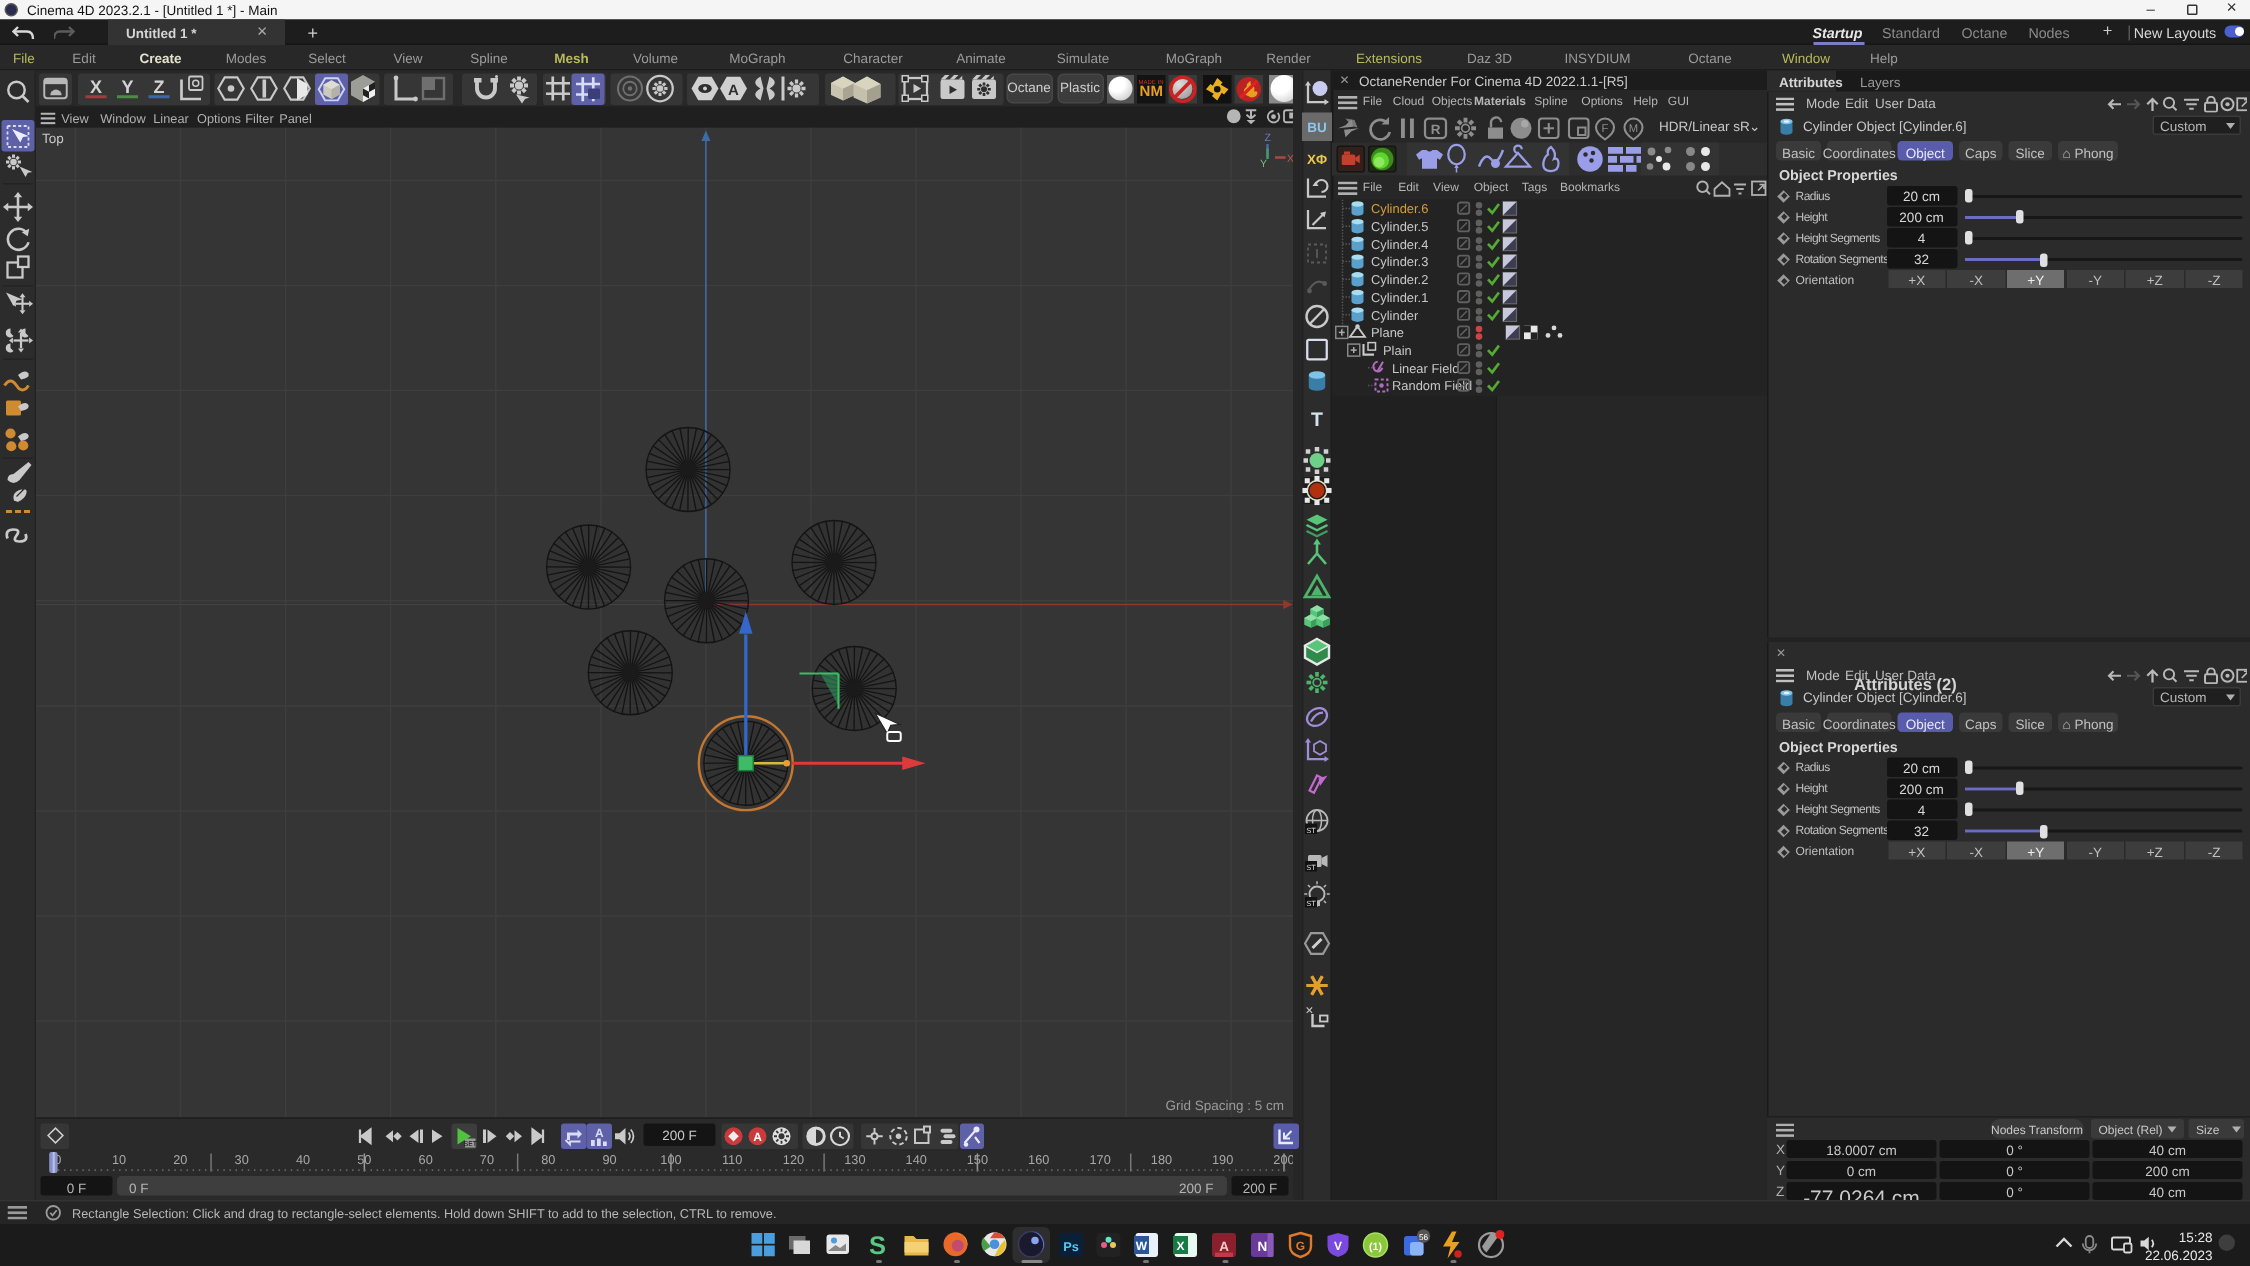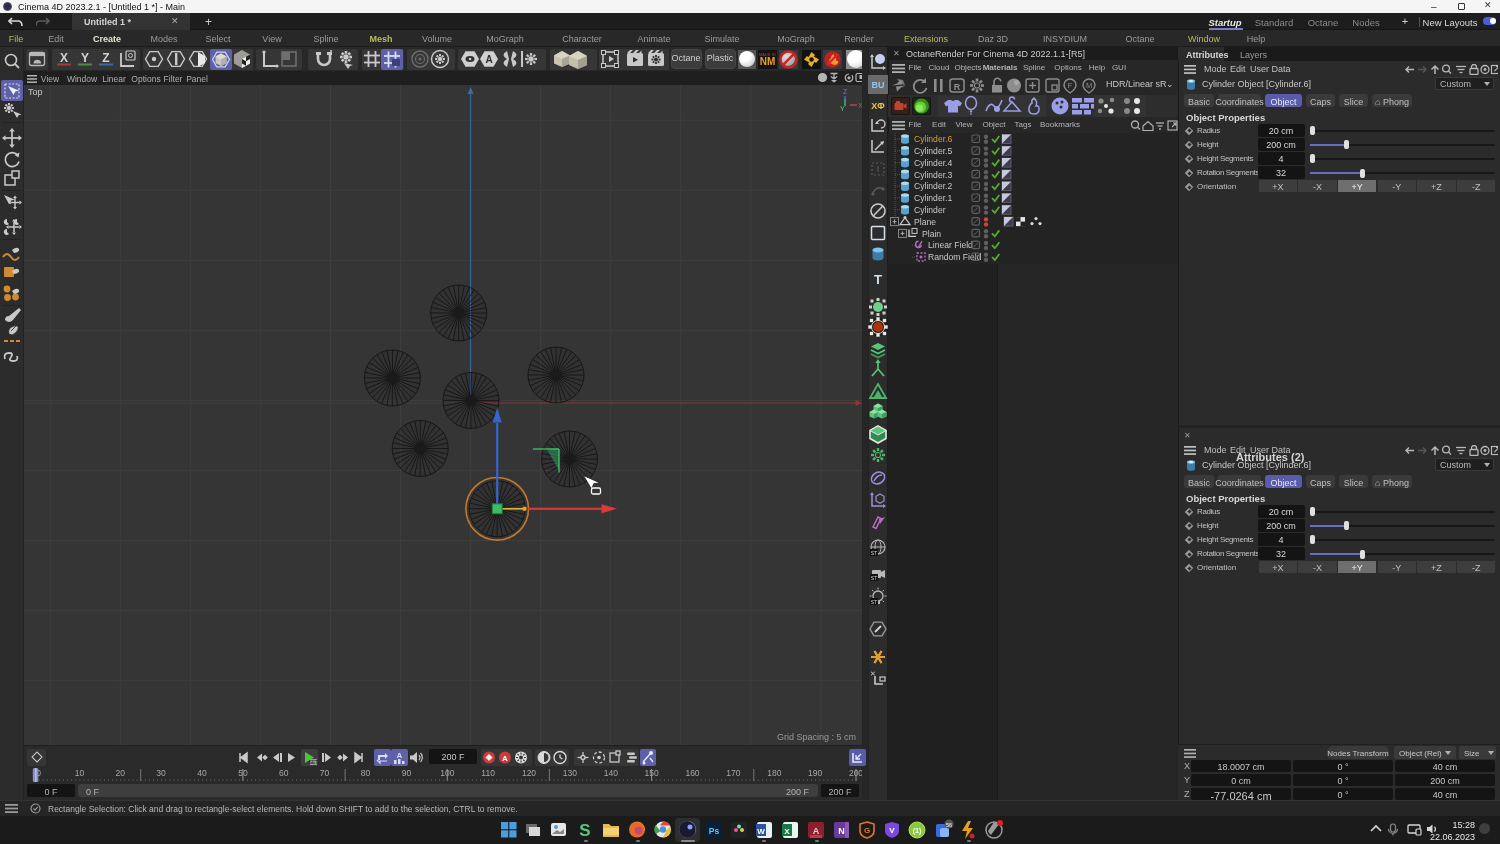--- a/index.html
+++ b/index.html
@@ -1245,21 +1245,21 @@
     <div style="position:absolute;left:1445px;top:762.5px;transform:translateX(-50%);font-size:9px;color:#c8c8c8;font-weight:400;white-space:nowrap;line-height:1;">40 cm</div>
     <div style="position:absolute;left:1184px;top:776px;font-size:9px;color:#b0b0b0;font-weight:400;white-space:nowrap;line-height:1;">Y</div>
     <div style="position:absolute;left:1191px;top:774px;width:100px;height:12px;background:#141414;border-radius:2px;"></div>
     <div style="position:absolute;left:1241px;top:776.5px;transform:translateX(-50%);font-size:9px;color:#c8c8c8;font-weight:400;white-space:nowrap;line-height:1;">0 cm</div>
     <div style="position:absolute;left:1293px;top:774px;width:100px;height:12px;background:#141414;border-radius:2px;"></div>
     <div style="position:absolute;left:1343px;top:776.5px;transform:translateX(-50%);font-size:9px;color:#c8c8c8;font-weight:400;white-space:nowrap;line-height:1;">0 °</div>
     <div style="position:absolute;left:1395px;top:774px;width:100px;height:12px;background:#141414;border-radius:2px;"></div>
     <div style="position:absolute;left:1445px;top:776.5px;transform:translateX(-50%);font-size:9px;color:#c8c8c8;font-weight:400;white-space:nowrap;line-height:1;">200 cm</div>
     <div style="position:absolute;left:1184px;top:790px;font-size:9px;color:#b0b0b0;font-weight:400;white-space:nowrap;line-height:1;">Z</div>
     <div style="position:absolute;left:1191px;top:788px;width:100px;height:12px;background:#141414;border-radius:2px;"></div>
-    <div style="position:absolute;left:1241px;top:790.5px;transform:translateX(-50%);font-size:11px;color:#c8c8c8;font-weight:400;white-space:nowrap;line-height:1;">-77.0264 cm</div>
+    <div style="position:absolute;left:1241px;top:790.5px;transform:translateX(-50%);font-size:14px;color:#c8c8c8;font-weight:400;white-space:nowrap;line-height:1;">-77.0264 cm</div>
     <div style="position:absolute;left:1293px;top:788px;width:100px;height:12px;background:#141414;border-radius:2px;"></div>
     <div style="position:absolute;left:1343px;top:790.5px;transform:translateX(-50%);font-size:9px;color:#c8c8c8;font-weight:400;white-space:nowrap;line-height:1;">0 °</div>
     <div style="position:absolute;left:1395px;top:788px;width:100px;height:12px;background:#141414;border-radius:2px;"></div>
     <div style="position:absolute;left:1445px;top:790.5px;transform:translateX(-50%);font-size:9px;color:#c8c8c8;font-weight:400;white-space:nowrap;line-height:1;">40 cm</div>
     <div style="position:absolute;left:24px;top:745px;width:838px;height:55px;background:#2a2a2a;border-top:1px solid #1f1f1f;"></div>
     <div style="position:absolute;left:27px;top:749px;width:19px;height:17px;background:#363636;border-radius:2px;"></div>
     <div style="position:absolute;left:33px;top:753px;width:8px;height:8px;border:1.5px solid #d0d0d0;transform:rotate(45deg);background:none;"></div>
     <svg class="ic" style="left:236px;top:749px" width="140" height="17" viewBox="0 0 140 17">
       <path d="M4 4 v9 m7 -9 l-6 4.5 l6 4.5 z" stroke="#c9c9c9" stroke-width="1.5" fill="#c9c9c9"></path>
       <path d="M21 8.5 l5 -4 v8 z" fill="#c9c9c9"></path>

